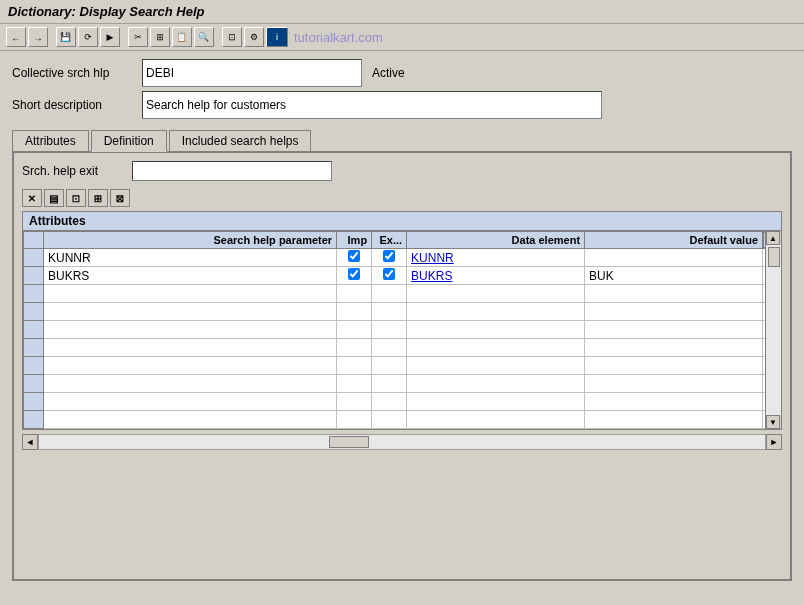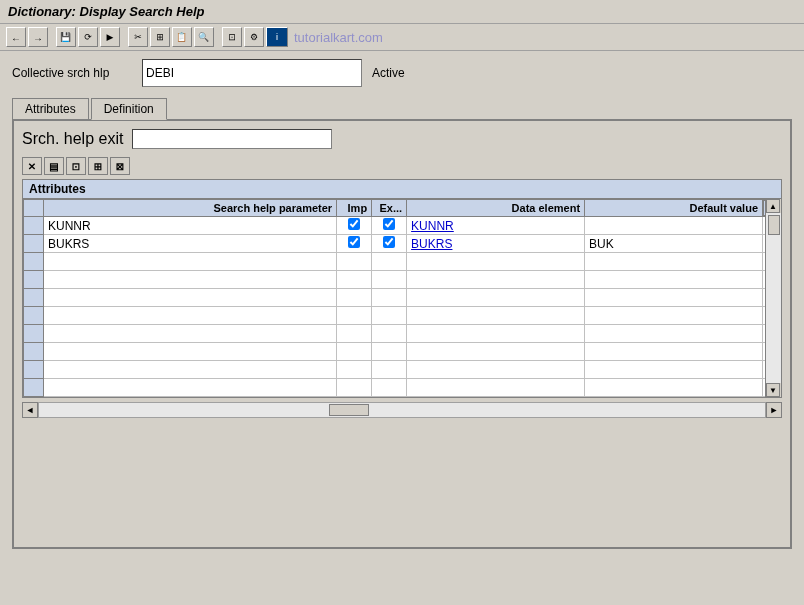--- a/index.html
+++ b/index.html
@@ -106,21 +106,21 @@
       z-index: 1;
       height: 430px;
     }
     .srch-help-row {
       display: flex;
       align-items: center;
       margin-bottom: 8px;
     }
     .srch-help-label {
       width: 110px;
-      font-size: 16px;
+      font-size: 12px;
     }
     .srch-help-input {
       border: 1px solid #808080;
       border-top-color: #404040;
       border-left-color: #404040;
       background: #fff;
       height: 20px;
       width: 200px;
       padding: 1px 3px;
       font-size: 12px;
@@ -260,28 +260,35 @@
   <span style="color:#6666cc;font-size:13px;opacity:0.6;margin-left:4px;">tutorialkart.com</span>
 </div>
 
 <div class="main-content">
 
   <div class="field-row">
     <span class="field-label">Collective srch hlp</span>
     <input class="field-input field-input-debi" type="text" value="DEBI" readonly="" style="">
     <span class="field-status">Active</span>
   </div>
+  <div class="field-row">
+    <span class="field-label">Short description</span>
+    <input class="field-input field-input-desc" type="text" value="Search help for customers" readonly="" style="">
+  </div>
 
   <div class="tabs-container">
     <div class="tabs">
       <div class="tab">
         <span>Attributes</span>
       </div>
       <div class="tab active">
         <span>Definition</span>
+      </div>
+      <div class="tab">
+        <span>Included search helps</span>
       </div>
     </div>
 
     <div class="tab-content">
 
       <div class="srch-help-row">
         <span class="srch-help-label">Srch. help exit</span>
         <input class="srch-help-input" type="text" value="" style="">
       </div>
 

